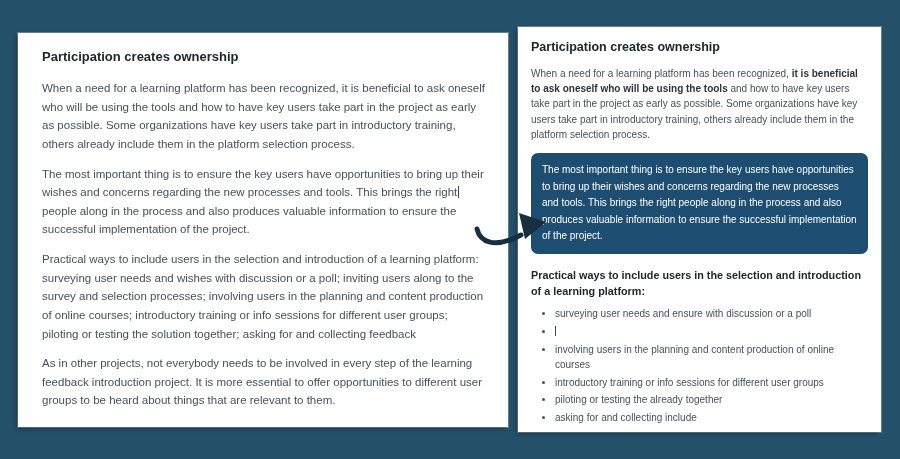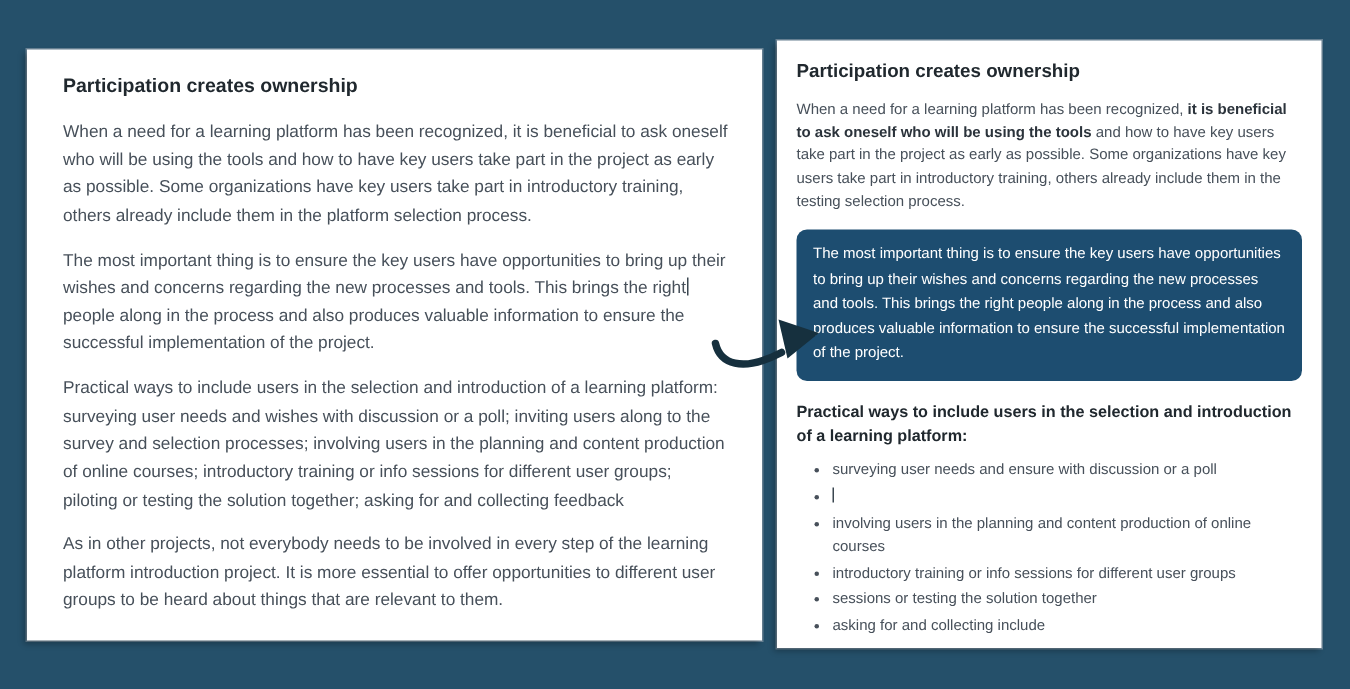--- a/index.html
+++ b/index.html
@@ -84,39 +84,39 @@
   }
 </style>
 </head>
 <body>
 
 <div class="panel panel-left">
   <div class="doc-title">Participation creates ownership</div>
   <p>When a need for a learning platform has been recognized, it is beneficial to ask oneself who will be using the tools and how to have key users take part in the project as early as possible. Some organizations have key users take part in introductory training, others already include them in the platform selection process.</p>
   <p><span>The most important thing is to ensure the key users have opportunities to bring up their wishes and concerns regarding the new processes and tools. This brings the right</span><span class="caret"></span><span> people along in the process and also produces valuable information to ensure the successful implementation of the project.</span></p>
   <p>Practical ways to include users in the selection and introduction of a learning platform: surveying user needs and wishes with discussion or a poll; inviting users along to the survey and selection processes; involving users in the planning and content production of online courses; introductory training or info sessions for different user groups; piloting or testing the solution together; asking for and collecting feedback</p>
-  <p>As in other projects, not everybody needs to be involved in every step of the learning platform introduction project. It is more essential to offer opportunities to different user groups to be heard about things that are relevant to them.</p>
+  <p>As in other projects, not everybody needs to be involved in every step of the learning feedback introduction project. It is more essential to offer opportunities to different user groups to be heard about things that are relevant to them.</p>
 </div>
 
 <div class="arrow-wrap">
   <svg width="80" height="46" viewBox="0 0 80 46" xmlns="http://www.w3.org/2000/svg">
     <path d="M5 19 C 8 32, 22 39, 49 25" fill="none" stroke="#16303E" stroke-width="5" stroke-linecap="round"></path>
     <path d="M47 3 L74 12 L53 29 Z" fill="#16303E"></path>
   </svg>
 </div>
 
 <div class="panel panel-right">
   <div class="doc-title">Participation creates ownership</div>
-  <p><span>When a need for a learning platform has been recognized, </span><span class="bold-run">it is beneficial to ask oneself who will be using the tools</span><span> and how to have key users take part in the project as early as possible. Some organizations have key users take part in introductory training, others already include them in the testing selection process.</span></p>
+  <p><span>When a need for a learning platform has been recognized, </span><span class="bold-run">it is beneficial to ask oneself who will be using the tools</span><span> and how to have key users take part in the project as early as possible. Some organizations have key users take part in introductory training, others already include them in the platform selection process.</span></p>
   <div class="callout">
     <p>The most important thing is to ensure the key users have opportunities to bring up their wishes and concerns regarding the new processes and tools. This brings the right people along in the process and also produces valuable information to ensure the successful implementation of the project.</p>
   </div>
   <div class="subheading">Practical ways to include users in the selection and introduction of a learning platform:</div>
   <ul class="bullet-list">
     <li><span>surveying user needs and ensure with discussion or a poll</span></li>
     <li><span class="caret"></span></li>
     <li><span>involving users in the planning and content production of online courses</span></li>
     <li><span>introductory training or info sessions for different user groups</span></li>
-    <li><span>sessions or testing the solution together</span></li>
+    <li><span>piloting or testing the already together</span></li>
     <li><span>asking for and collecting include</span></li>
   </ul>
 
 </div>
 
 </body></html>

